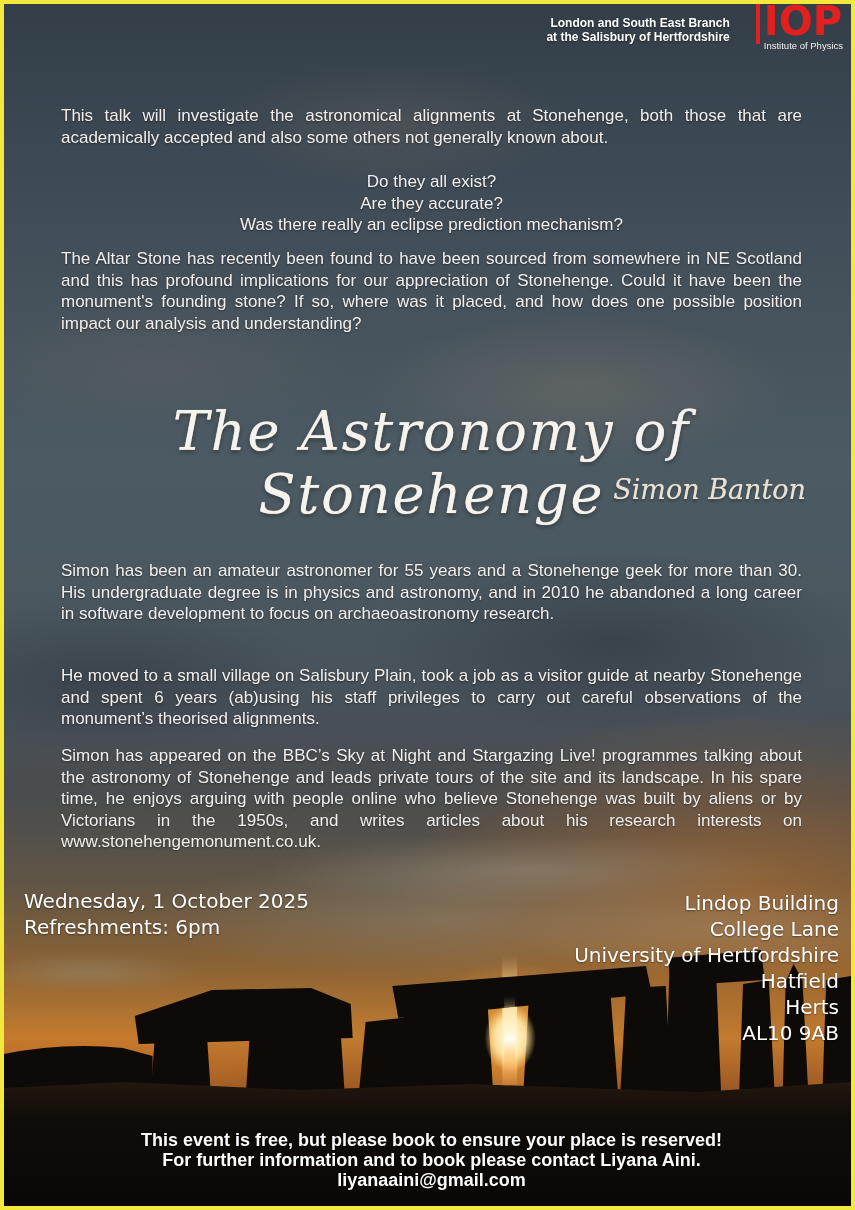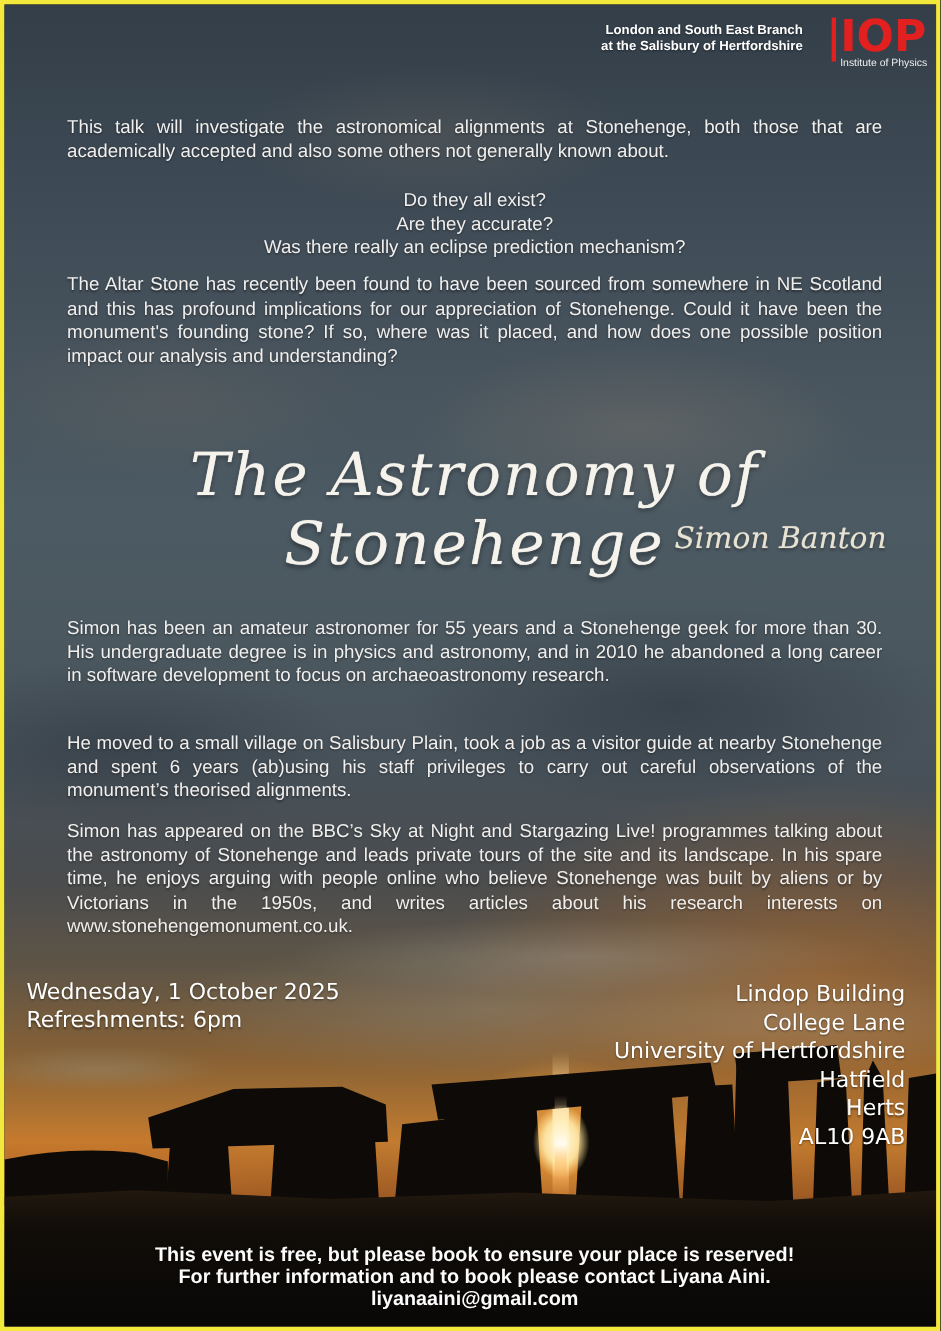--- a/index.html
+++ b/index.html
@@ -24,21 +24,21 @@
       radial-gradient(500px 260px at 88% 74%, rgba(196,112,36,0.50), transparent 70%),
       radial-gradient(320px 70px at 8% 88%, rgba(205,115,38,0.55), transparent 70%),
       linear-gradient(180deg,#333e48 0%,#3c4853 12%,#46525c 26%,#4c5a63 38%,#4b5860 48%,
         #475159 58%,#4a4c4e 66%,#5f5546 73%,#8a6234 80%,#c27c30 86%,#a05c24 90%,
         #3a2614 94%,#120e0a 97%,#0a0908 100%);
   }
   .stones{position:absolute;left:0;bottom:0;width:847px;height:270px;z-index:1;display:block;}
   .layer{position:absolute;z-index:2;}
   .txt{text-shadow:0 1px 2px rgba(0,0,0,0.45);}
   
-  .header{top:12px;right:8px;display:flex;align-items:flex-start;}
+  .header{top:0;right:8px;display:flex;align-items:center;}
   .branch{font-size:12px;font-weight:bold;line-height:14px;text-align:right;margin-top:4px;color:#fff;}
   .logo{display:flex;margin-left:6px;padding-left:20px;}
   .logo-bar{width:4px;height:40px;background:#e1201f;margin-right:4px;}
   .logo-stack{display:flex;flex-direction:column;}
   .logo-acronym{font-family:"DejaVu Sans",sans-serif;font-weight:900;font-size:40px;line-height:34px;color:#e1201f;letter-spacing:0px;}
   .logo-sub{font-size:9.5px;color:#efefef;margin-top:2px;}
   
   .p{left:57px;width:741px;font-size:17px;line-height:21.5px;text-align:justify;}
   .p1{top:101px;}
   .questions{top:167px;left:0;width:855px;text-align:center;font-size:17px;line-height:21.5px;}
@@ -48,21 +48,21 @@
     font-size:54px;letter-spacing:2px;color:#f5f3ec;
     text-shadow:0 0 1px rgba(255,255,255,0.6),0 2px 4px rgba(0,0,0,0.4);}
   .speaker{top:470px;right:45px;font-family:"DejaVu Serif",serif;font-style:italic;
     font-size:27px;color:#e8e2d2;text-shadow:0 0 1px rgba(255,255,255,0.5),0 2px 3px rgba(0,0,0,0.4);}
   .bio1{top:556px;}
   .bio2{top:661px;}
   .bio3{top:741px;}
   
   .when{top:884px;left:20px;font-family:"DejaVu Sans",sans-serif;font-size:20px;line-height:26px;color:#fff;}
   .when .line{white-space:pre-wrap;}
-  .where{top:886px;right:28px;text-align:right;font-family:"DejaVu Sans",sans-serif;font-size:20px;line-height:26px;color:#fff;}
+  .where{top:886px;right:12px;text-align:right;font-family:"DejaVu Sans",sans-serif;font-size:20px;line-height:26px;color:#fff;}
   
   .footer{top:1126px;left:0;width:855px;text-align:center;font-size:18px;line-height:20px;color:#fcfcfc;font-weight:bold;}
 </style>
 </head>
 <body>
 
 <div class="poster">
   <div class="photo"></div>
 
   <svg class="stones" viewBox="0 0 855 270" preserveAspectRatio="none">

